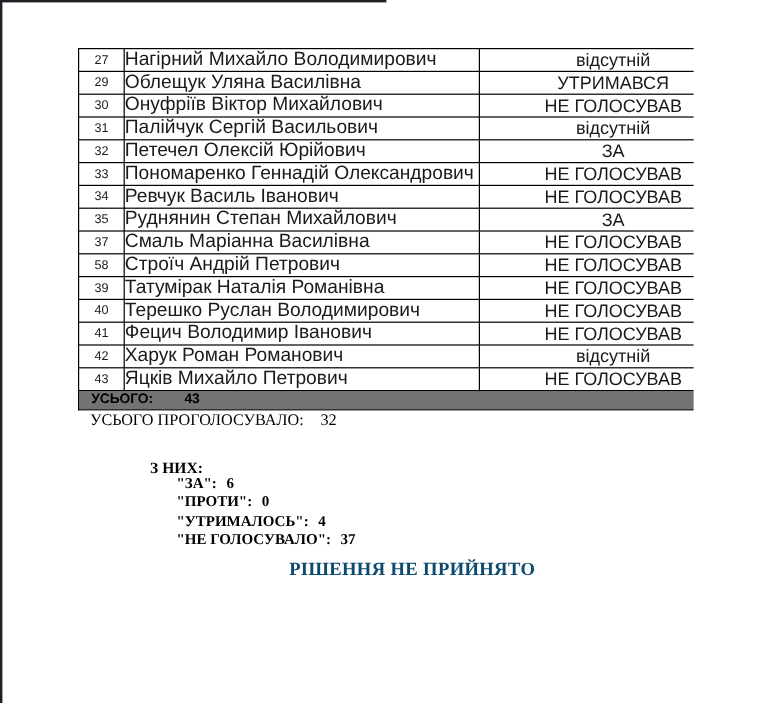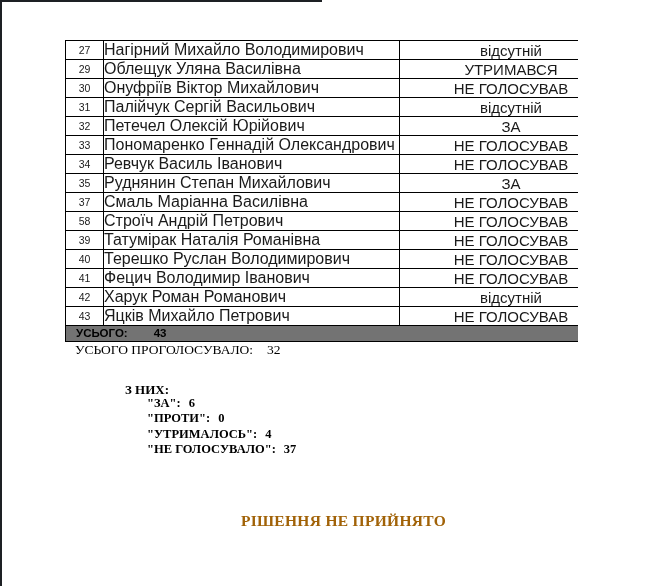--- a/index.html
+++ b/index.html
@@ -107,22 +107,21 @@
   .decision-line {
     position: absolute;
     left: 65px;
     top: 466px;
     width: 557px;
     text-align: center;
     font-family: "Liberation Serif", serif;
     font-weight: bold;
     font-size: 15.5px;
     letter-spacing: 0.3px;
-    color: #a16207;
-    margin-top: 46px;
+    color: #0c4a6e;
   }
 </style>
 </head>
 <body>
 
 <div class="page">
   <div class="page-edge-left"></div>
   <div class="page-edge-top"></div>
 
   <table class="vote-table">

